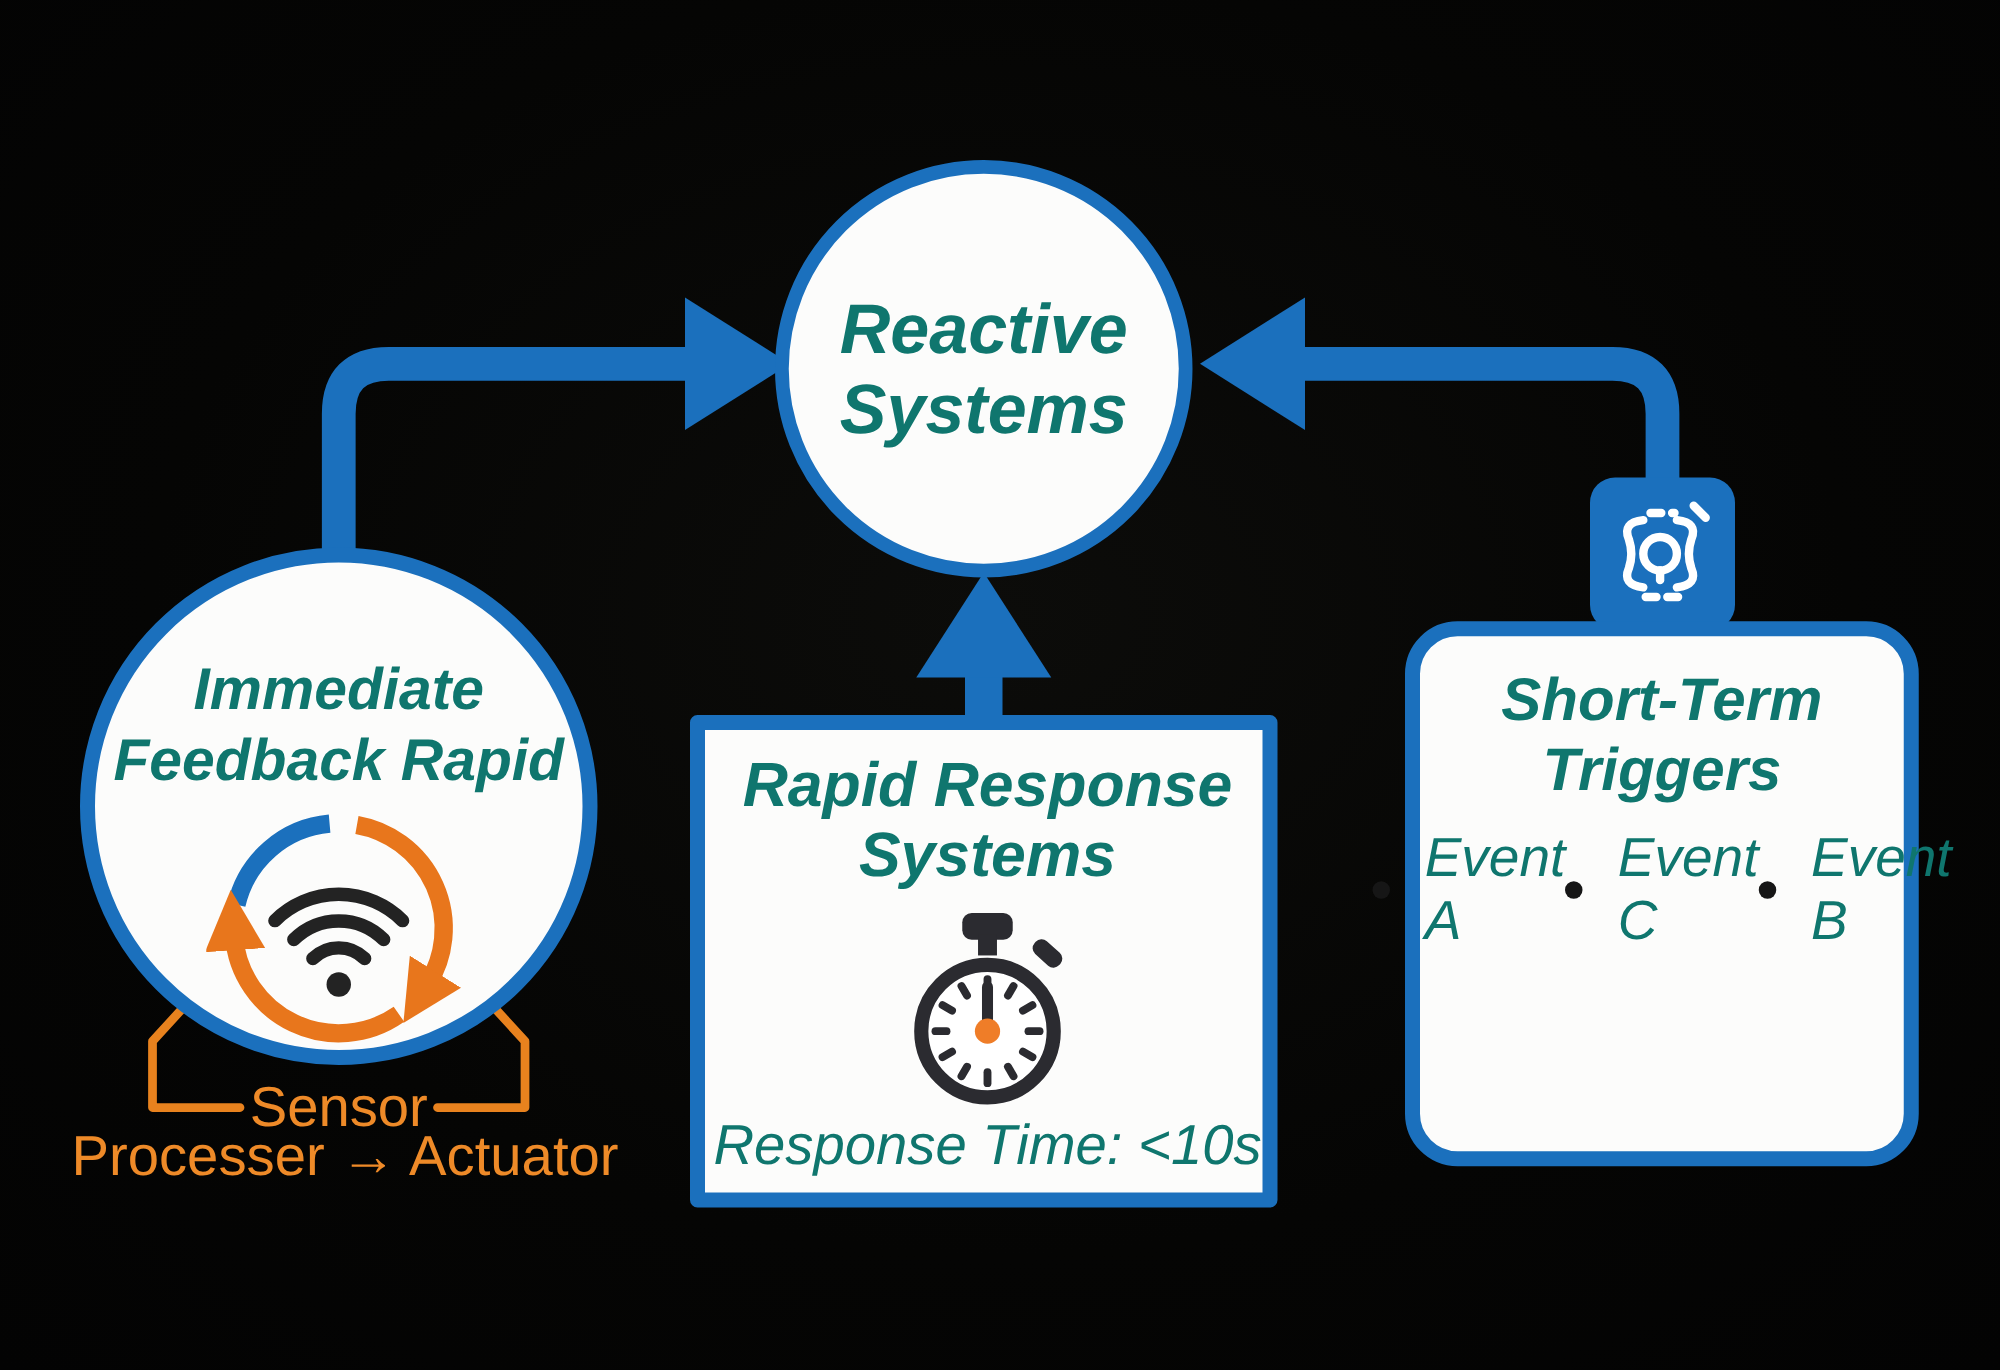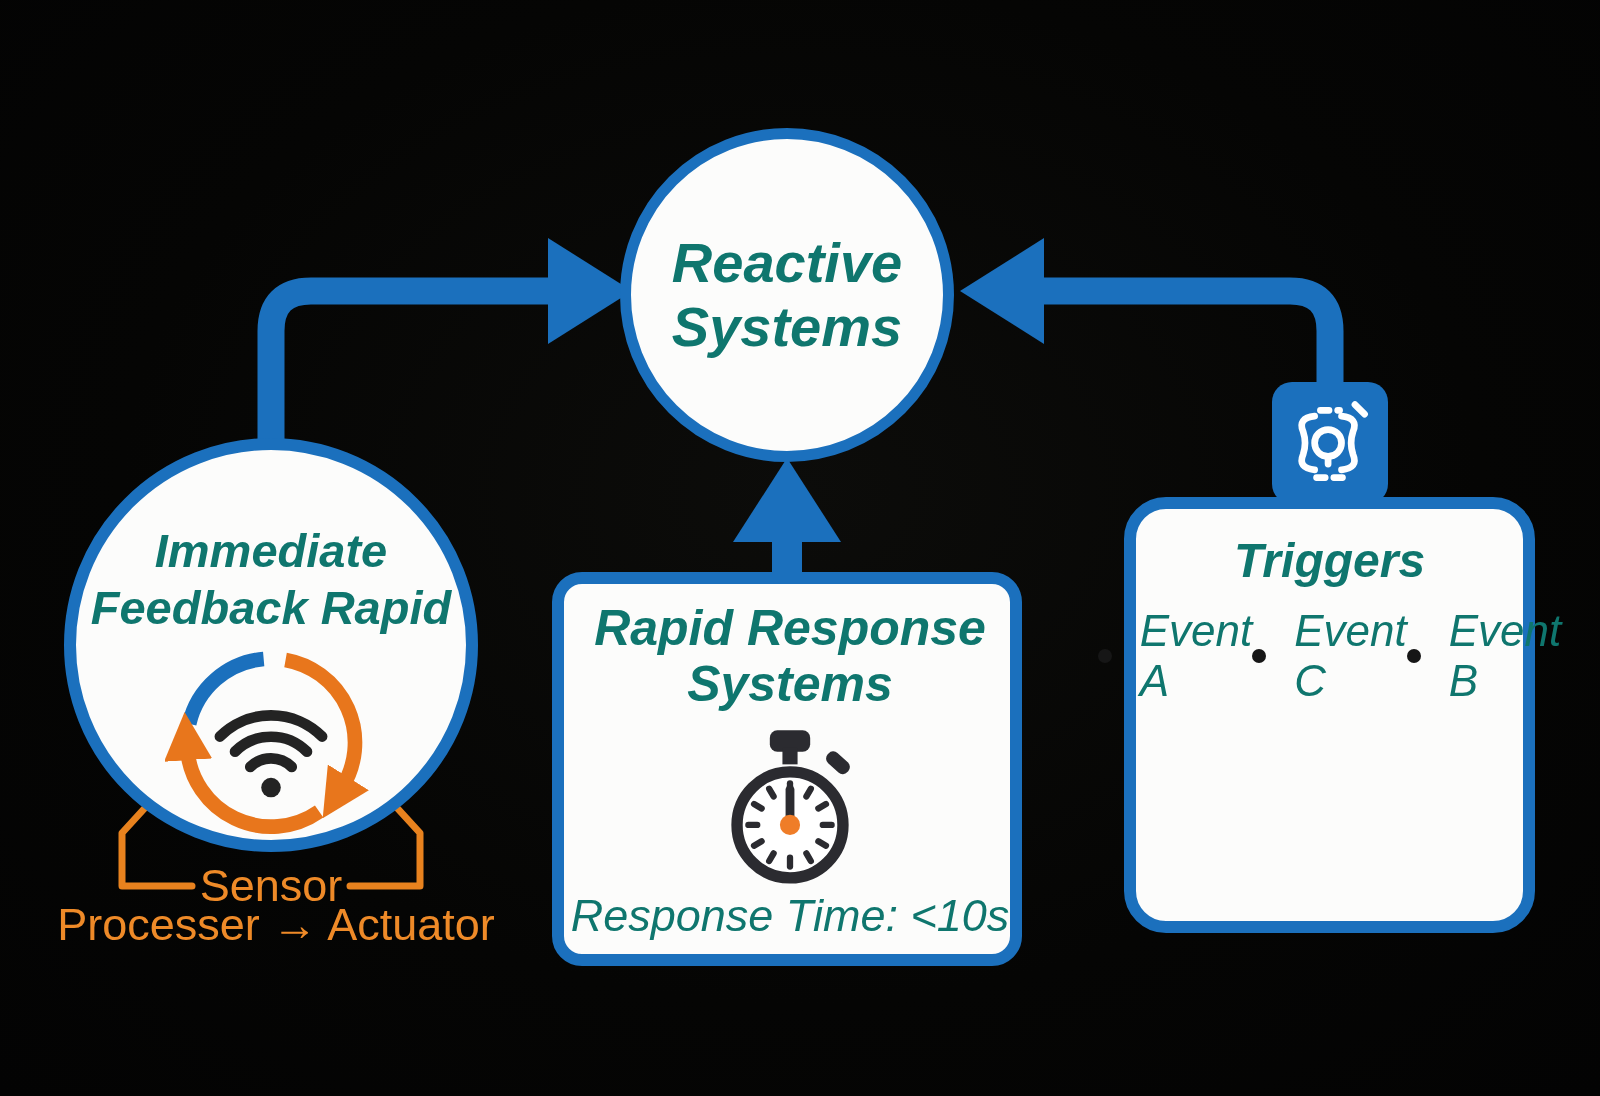--- a/index.html
+++ b/index.html
@@ -17,21 +17,21 @@
     justify-content:center;
   }
   .center-circle .title{font-size:56px;font-weight:bold;line-height:1.14;text-align:center;}
   .left-circle{
     left:64px;top:438px;width:414px;height:414px;border:12px solid #1b70bd;
     padding-top:72px;
   }
   .left-circle .title{font-size:47px;font-weight:bold;line-height:1.22;text-align:center;}
   .left-circle .loop-icon{margin-top:8px;}
   .mid-box{
-    left:552px;top:572px;width:470px;height:394px;border:12px solid #1b70bd;border-radius:30px;
+    left:552px;top:572px;width:470px;height:394px;border:12px solid #1b70bd;border-radius:6px;
     padding:16px 2px 14px 8px;
   }
   .mid-box .title{font-size:50px;font-weight:bold;line-height:1.12;text-align:center;}
   .mid-box .stopwatch{margin-top:12px;}
   .mid-box .footer{margin-top:auto;font-size:45px;line-height:1.1;white-space:nowrap;}
   .right-box{
     left:1124px;top:497px;width:411px;height:436px;border:12px solid #1b70bd;border-radius:42px;
     padding-top:24px;
   }
   .right-box .title{font-size:48px;font-weight:bold;line-height:1.17;text-align:center;}
@@ -150,20 +150,21 @@
         <line x1="47" y1="57.4" x2="43.5" y2="51.4"></line>
       </g>
       <line x1="60" y1="80" x2="60" y2="52" stroke="#2b2b30" stroke-width="7" stroke-linecap="round"></line>
       <circle cx="60" cy="80" r="8" fill="#ef7d28"></circle>
     </svg>
     <div class="footer">Response Time: &lt;10s</div>
   </div>
 
   <div class="node right-box">
     <div class="title">
+      <span>Short-Term</span>
       <span>Triggers</span>
     </div>
     <div class="event-list">
       <div class="event-row">
         <span class="event-dot"></span>
         <span class="event-label">Event A</span>
       </div>
       <div class="event-row">
         <span class="event-dot"></span>
         <span class="event-label">Event C</span>

